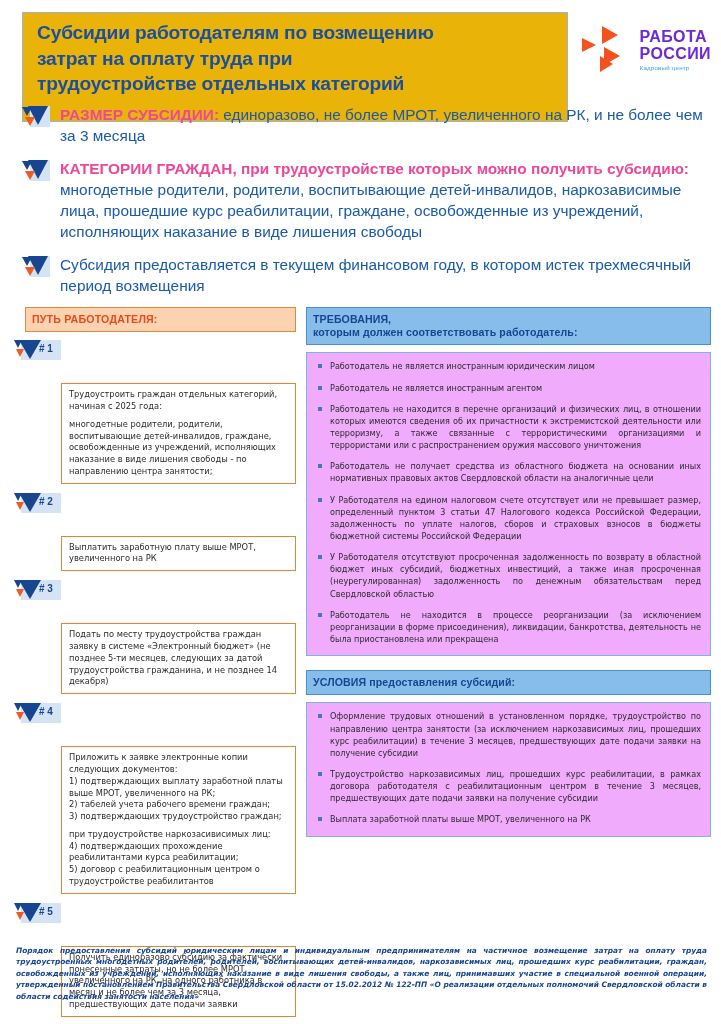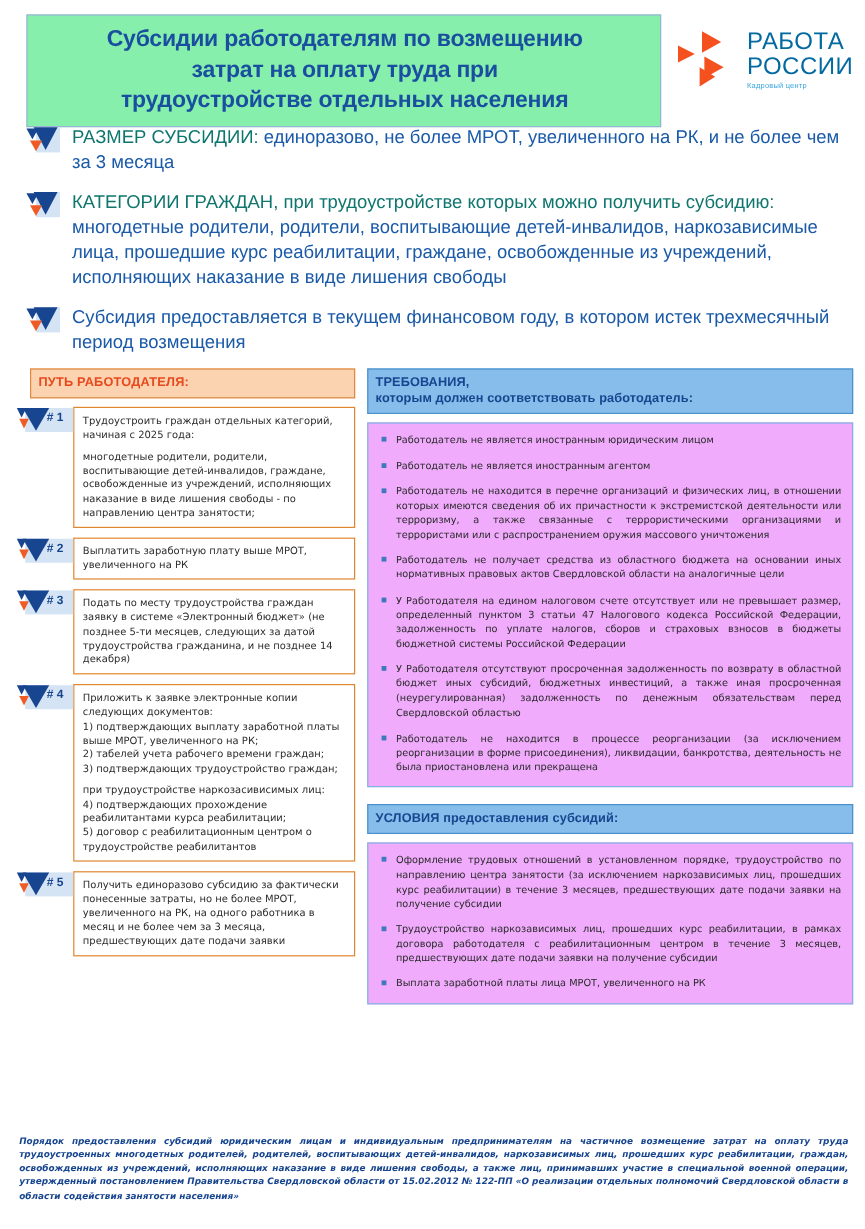--- a/index.html
+++ b/index.html
@@ -21,45 +21,44 @@
   }
 
   
   .header {
     display: flex;
     align-items: flex-start;
     padding: 12px 10px 4px 22px;
     height: 104px;
   }
   .title-box {
-    background: #86efac;
+    background: #eab308;
     border: 1px solid #9ab4d8;
-    padding: 7px 12px 8px 14px;
+    padding: 7px 12px 24px 14px;
     width: 548px;
     min-height: 84px;
-    text-align: center;
   }
   .title-box .title-line {
     font-size: 19.2px;
     font-weight: bold;
     color: #1a4fa0;
     line-height: 1.33;
     letter-spacing: -0.2px;
     white-space: nowrap;
   }
   .logo-wrap {
     display: flex;
     align-items: center;
     margin-left: 14px;
     margin-top: 12px;
   }
   .logo-mark { width: 52px; height: 52px; position: relative; flex: 0 0 auto; }
   .logo-text { margin-left: 6px; line-height: 1; }
   .logo-text .l1, .logo-text .l2 {
-    font-size: 20px; font-weight: normal; color: #0369a1; letter-spacing: 0.4px;
+    font-size: 16px; font-weight: bold; color: #6d28d9; letter-spacing: 0.4px;
     display:block;
   }
   .logo-text .l2 { margin-top: 1px; }
   .logo-text .l3 {
     display:block;
     font-size: 6.2px; color: #3aa6e0; margin-top: 3px; letter-spacing: 0.2px;
   }
 
   
   .bullets { padding: 0 14px 0 22px; }
@@ -100,21 +99,21 @@
     border-left: 5px solid transparent;
     border-right: 5px solid transparent;
     border-top: 9px solid #ef5b25;
   }
   .bullet-text {
     font-size: 15.4px;
     line-height: 1.38;
     color: #1a5aa8;
     font-weight: normal;
   }
-  .bullet-text b { font-weight: normal; color: #0f766e; }
+  .bullet-text b { font-weight: bold; color: #ec4899; }
 
   
   .columns {
     display: flex;
     padding: 0 10px 0 14px;
     gap: 10px;
     margin-top: 4px;
   }
   .col-left { width: 282px; flex: 0 0 282px; }
   .col-right { flex: 1 1 auto; }
@@ -187,20 +186,21 @@
   }
   .step-body {
     flex: 1 1 auto;
     border: 1px solid #e0862f;
     background: #ffffff;
     padding: 5px 6px 5px 7px;
     font-size: 8.3px;
     line-height: 1.42;
     color: #2b2b2b;
     font-family: "DejaVu Sans", sans-serif;
+    margin-top: 44px;
   }
   .step-body p { margin: 0; }
   .step-body p + p { margin-top: 6px; }
 
   
   .panel {
     border: 1px solid #7fb3e0;
     background: #f0abfc;
     margin-top: 7px;
     padding: 7px 9px 8px 7px;
@@ -245,21 +245,21 @@
 </style>
 </head>
 <body>
 
 <div class="page">
 
   <div class="header">
     <div class="title-box">
       <div class="title-line">Субсидии работодателям по возмещению</div>
       <div class="title-line">затрат на оплату труда при</div>
-      <div class="title-line">трудоустройстве отдельных населения</div>
+      <div class="title-line">трудоустройстве отдельных категорий</div>
     </div>
 
     <div class="logo-wrap">
       <div class="logo-mark">
         <svg width="52" height="52" viewBox="0 0 52 52" aria-hidden="true">
           <polygon points="0,14 14,21 0,28" fill="#f4511e"></polygon>
           <polygon points="20,2 36,11 20,20" fill="#f4511e"></polygon>
           <polygon points="22,23 38,32 22,41" fill="#f4511e"></polygon>
           <polygon points="18,32 31,40 18,48" fill="#f4511e"></polygon>
         </svg>
@@ -416,21 +416,21 @@
       <div class="spacer-lg"></div>
 
       <div class="band band-blue">
         <span>УСЛОВИЯ</span><span style="font-weight:bold"> предоставления субсидий:</span>
       </div>
 
       <div class="panel">
         <ul>
           <li>Оформление трудовых отношений в установленном порядке, трудоустройство по направлению центра занятости (за исключением наркозависимых лиц, прошедших курс реабилитации) в течение 3 месяцев, предшествующих дате подачи заявки на получение субсидии</li>
           <li>Трудоустройство наркозависимых лиц, прошедших курс реабилитации, в рамках договора работодателя с реабилитационным центром в течение 3 месяцев, предшествующих дате подачи заявки на получение субсидии</li>
-          <li>Выплата заработной платы лица МРОТ, увеличенного на РК</li>
+          <li>Выплата заработной платы выше МРОТ, увеличенного на РК</li>
         </ul>
       </div>
 
     </div>
   </div>
 
   <div class="footer">
     <p>Порядок предоставления субсидий юридическим лицам и индивидуальным предпринимателям на частичное возмещение затрат на оплату труда трудоустроенных многодетных родителей, родителей, воспитывающих детей-инвалидов, наркозависимых лиц, прошедших курс реабилитации, граждан, освобожденных из учреждений, исполняющих наказание в виде лишения свободы, а также лиц, принимавших участие в специальной военной операции, утвержденный постановлением Правительства Свердловской области от 15.02.2012 № 122-ПП «О реализации отдельных полномочий Свердловской области в области содействия занятости населения»</p>
   </div>
 

